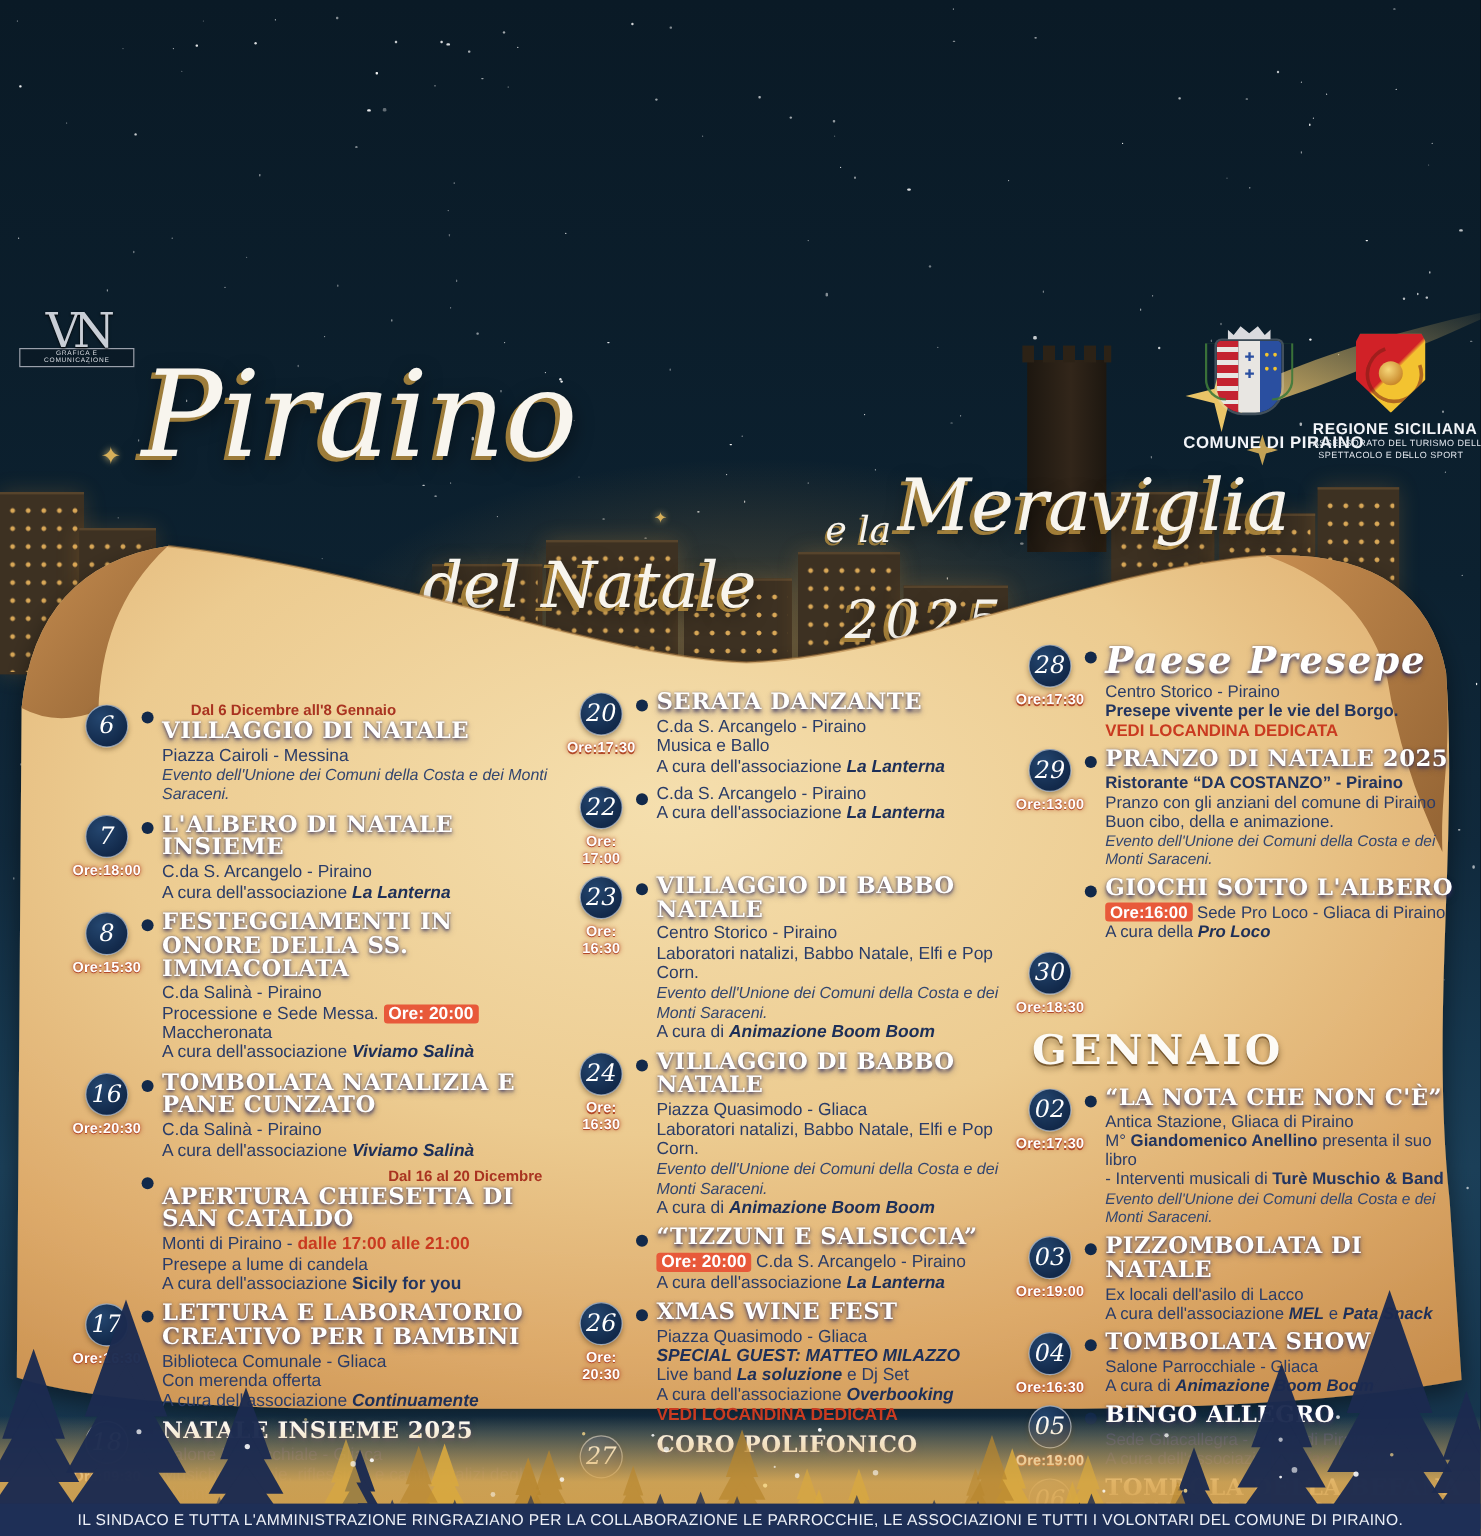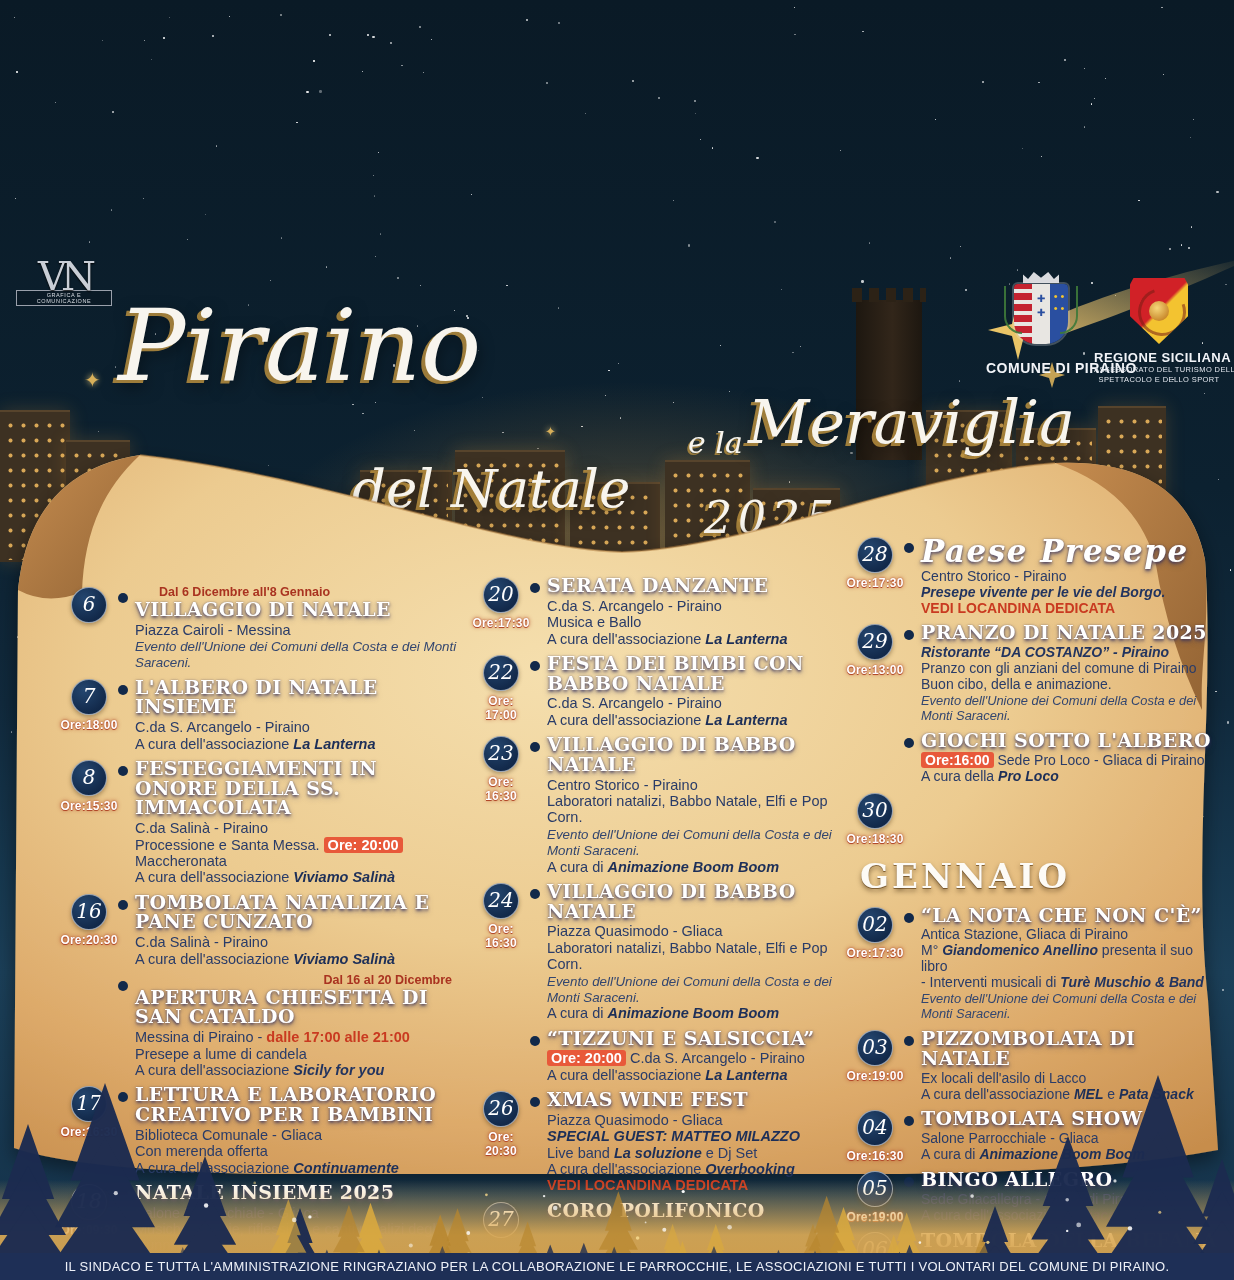--- a/index.html
+++ b/index.html
@@ -82,21 +82,21 @@
   .ebody{flex:1;position:relative;padding-left:17px;}
   .bullet{position:absolute;left:0;top:7px;width:10px;height:10px;border-radius:50%;background:#12294a;}
   .etitle{font-family:"DejaVu Serif",serif;font-weight:bold;color:#fff;font-size:19px;line-height:1.04;
     letter-spacing:.4px;margin-bottom:2px;
     text-shadow:0 2px 3px rgba(52,48,95,.7),0 0 2px rgba(52,48,95,.45),0 3px 6px rgba(40,40,80,.35);}
   .etitle.script{font-style:italic;font-size:31px;letter-spacing:1.5px;line-height:1;}
   .pre{font-size:12.5px;font-weight:bold;color:#a93320;line-height:1.1;padding-left:24px;}
   .pre.right{text-align:right;padding-right:6px;}
   .eline{font-size:14.5px;line-height:1.13;color:#2a3c68;}
   #col-right .eline{font-size:14px;}
-  .seg-b{font-weight:bold;color:#22345f;font-style:italic;}
+  .seg-b{font-weight:bold;color:#22345f;}
   .seg-i{font-style:italic;font-size:.92em;color:#33466f;}
   .seg-bi{font-weight:bold;font-style:italic;color:#1d2f58;}
   .seg-r{color:#c93a20;font-weight:bold;}
   .seg-chip{background:#e8593a;color:#fff;font-weight:bold;padding:0 4px;border-radius:3px;}
   
   #bottom-decor{position:absolute;left:0;top:1030px;pointer-events:none;}
   #footer-bar{position:absolute;left:0;bottom:0;width:1234px;height:27px;background:#1e2f56;
     text-align:center;line-height:27px;color:#eef1f8;font-size:13px;letter-spacing:.3px;white-space:nowrap;}
 </style>
 </head>
@@ -460,21 +460,21 @@
         </div>
         <div class="event">
           <div class="daycol">
             <div class="daycircle">8</div>
             <div class="daytime">Ore:15:30</div>
           </div>
           <div class="ebody">
             <span class="bullet"></span>
             <div class="etitle">FESTEGGIAMENTI IN ONORE DELLA SS. IMMACOLATA</div>
             <div class="eline"><span class="seg">C.da Salinà - Piraino</span></div>
-            <div class="eline"><span class="seg">Processione e Santa Messa. </span><span class="seg seg-chip">Ore: 20:00</span><span class="seg"> Maccheronata</span></div>
+            <div class="eline"><span class="seg">Processione e Sede Messa. </span><span class="seg seg-chip">Ore: 20:00</span><span class="seg"> Maccheronata</span></div>
             <div class="eline"><span class="seg">A cura dell'associazione </span><span class="seg seg-bi">Viviamo Salinà</span></div>
           </div>
         </div>
         <div class="event">
           <div class="daycol">
             <div class="daycircle">16</div>
             <div class="daytime">Ore:20:30</div>
           </div>
           <div class="ebody">
             <span class="bullet"></span>
@@ -482,21 +482,21 @@
             <div class="eline"><span class="seg">C.da Salinà - Piraino</span></div>
             <div class="eline"><span class="seg">A cura dell'associazione </span><span class="seg seg-bi">Viviamo Salinà</span></div>
           </div>
         </div>
         <div class="event">
           <div class="daycol"></div>
           <div class="ebody">
             <div class="pre right">Dal 16 al 20 Dicembre</div>
             <span class="bullet"></span>
             <div class="etitle">APERTURA CHIESETTA DI SAN CATALDO</div>
-            <div class="eline"><span class="seg">Messina di Piraino - </span><span class="seg seg-r">dalle 17:00 alle 21:00</span></div>
+            <div class="eline"><span class="seg">Monti di Piraino - </span><span class="seg seg-r">dalle 17:00 alle 21:00</span></div>
             <div class="eline"><span class="seg">Presepe a lume di candela</span></div>
             <div class="eline"><span class="seg">A cura dell'associazione </span><span class="seg seg-b">Sicily for you</span></div>
           </div>
         </div>
         <div class="event">
           <div class="daycol">
             <div class="daycircle">17</div>
             <div class="daytime">Ore:16:30</div>
           </div>
           <div class="ebody">
@@ -534,21 +534,20 @@
             <div class="eline"><span class="seg">A cura dell'associazione </span><span class="seg seg-bi">La Lanterna</span></div>
           </div>
         </div>
         <div class="event">
           <div class="daycol">
             <div class="daycircle">22</div>
             <div class="daytime">Ore: 17:00</div>
           </div>
           <div class="ebody">
             <span class="bullet"></span>
-            <div class="etitle">FESTA DEI BIMBI CON BABBO NATALE</div>
             <div class="eline"><span class="seg">C.da S. Arcangelo - Piraino</span></div>
             <div class="eline"><span class="seg">A cura dell'associazione </span><span class="seg seg-bi">La Lanterna</span></div>
           </div>
         </div>
         <div class="event">
           <div class="daycol">
             <div class="daycircle">23</div>
             <div class="daytime">Ore: 16:30</div>
           </div>
           <div class="ebody">

